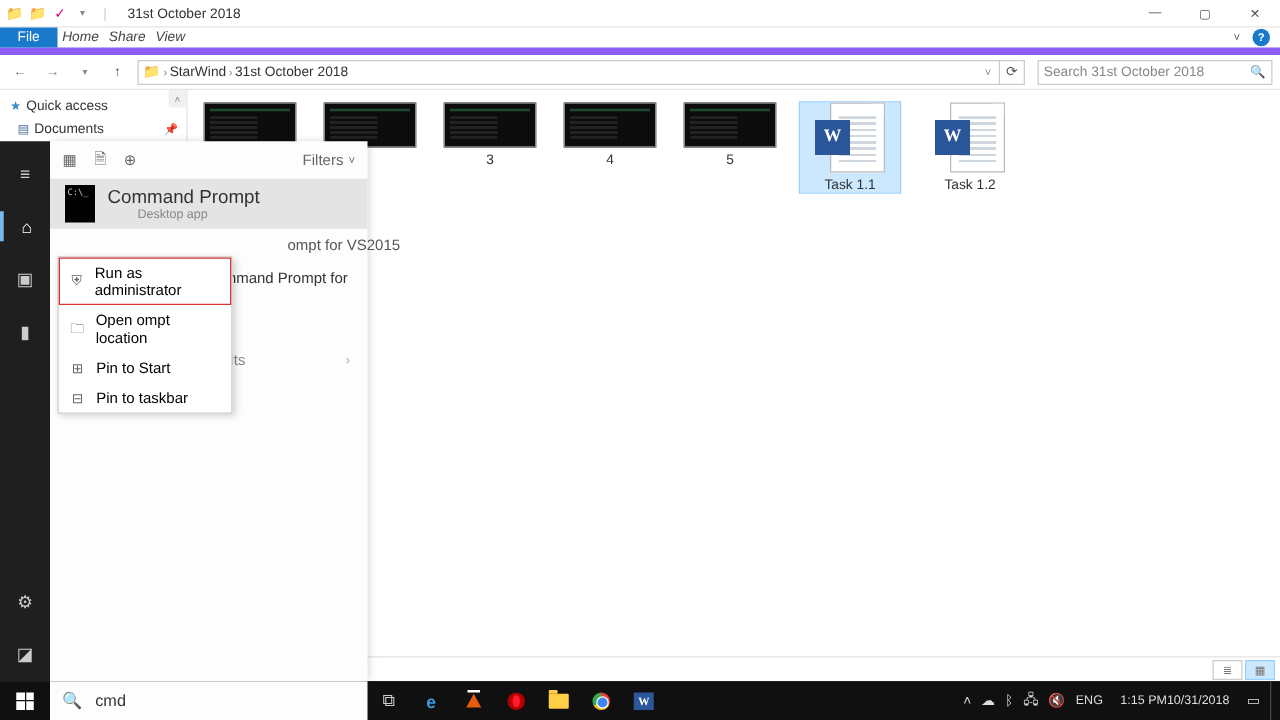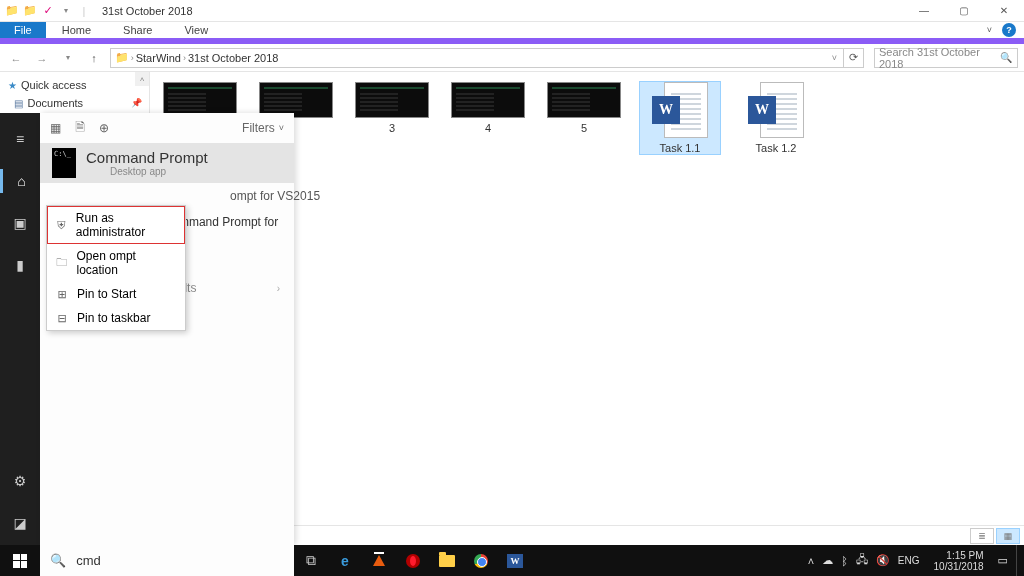--- a/index.html
+++ b/index.html
@@ -9,32 +9,32 @@
 .explorer { position: absolute; left: 0; top: 0; right: 0; bottom: 31px; background: #fff; display: flex; flex-direction: column; }
 .titlebar { height: 22px; background: #fff; display: flex; align-items: center; border-bottom: 1px solid #e5e5e5; font-size: 11px; }
 .titlebar .qat { display: flex; align-items: center; gap: 2px; padding: 0 4px; }
 .titlebar .qat span { width: 16px; height: 16px; display: inline-flex; align-items: center; justify-content: center; }
 .folder-glyph { color: #e8a33d; }
 .titlebar .title { margin-left: 6px; color: #333; }
 .titlebar .win-controls { margin-left: auto; display: flex; }
 .titlebar .win-controls div { width: 40px; height: 22px; display: flex; align-items: center; justify-content: center; color: #555; font-size: 10px; }
 .ribbon-tabs { height: 22px; display: flex; align-items: stretch; font-size: 11px; border-bottom: 6px solid #8b5cf6; justify-content: flex-end; }
 .ribbon-tabs .file-tab { background: #1979ca; color: #fff; padding: 0 14px; display: flex; align-items: center; }
-.ribbon-tabs .tab { padding: 0 16px; display: flex; align-items: center; color: #444; }
+.ribbon-tabs .tab { padding: 0 4px; display: flex; align-items: center; color: #444; font-style: italic; }
 .ribbon-tabs .ribbon-ctrl { margin-left: auto; display: flex; align-items: center; gap: 10px; padding-right: 8px; color: #555; }
 .help-circle { width: 14px; height: 14px; border-radius: 50%; background: #1979ca; color: #fff; display: inline-flex; align-items: center; justify-content: center; font-size: 9px; font-weight: bold; }
 
 .nav-row { height: 28px; display: flex; align-items: center; gap: 6px; padding: 0 6px; font-size: 11px; color: #555; border-bottom: 1px solid #e5e5e5; }
 .nav-row .arrow-btn { width: 20px; text-align: center; color: #888; }
 .nav-row .up-btn { width: 20px; text-align: center; }
 .breadcrumb { flex: 1; height: 20px; border: 1px solid #ccc; display: flex; align-items: center; padding: 0 4px; gap: 2px; color: #333; }
 .breadcrumb .crumb-sep { color: #888; font-size: 9px; }
 .breadcrumb .chev { margin-left: auto; color: #888; font-size: 9px; padding-right: 2px; }
 .refresh-btn { width: 20px; text-align: center; color: #555; border: 1px solid #ccc; border-left: none; height: 20px; display: flex; align-items: center; justify-content: center; margin-left: -6px; }
-.search-box { width: 144px; height: 20px; border: 1px solid #ccc; display: flex; align-items: center; padding: 0 4px; color: #888; margin-left: 4px; }
+.search-box { width: 188px; height: 20px; border: 1px solid #ccc; display: flex; align-items: center; padding: 0 4px; color: #888; margin-left: 4px; }
 .search-box span.mag { margin-left: auto; color: #666; font-size: 10px; }
 
 .explorer-body { flex: 1; display: flex; overflow: hidden; }
 .navpane { width: 150px; border-right: 1px solid #e5e5e5; font-size: 11px; padding-top: 4px; position: relative; }
 .navpane .scroll-up { position: absolute; top: 0; right: 0; width: 14px; height: 14px; background: #f0f0f0; color: #888; font-size: 8px; display: flex; align-items: center; justify-content: center; }
 .nav-item { display: flex; align-items: center; gap: 4px; padding: 3px 6px 3px 14px; color: #333; }
 .nav-item.qa { padding-left: 8px; }
 .star { color: #3a8ac7; font-size: 10px; }
 .doc-ico { color: #5b7aa0; font-size: 10px; }
 .pin { margin-left: auto; color: #888; font-size: 9px; }
@@ -100,21 +100,21 @@
 .opera::after { content: ""; position: absolute; left: 4px; top: 2px; width: 6px; height: 10px; border-radius: 50%; background: #ff1b2d; }
 .folder-tb { width: 16px; height: 12px; background: #ffcf48; border-radius: 1px; position: relative; }
 .folder-tb::before { content: ""; position: absolute; left: 0; top: -3px; width: 7px; height: 3px; background: #ffcf48; border-radius: 1px 1px 0 0; }
 .chrome { width: 14px; height: 14px; border-radius: 50%; background: conic-gradient(#ea4335 0 120deg, #fbbc05 120deg 240deg, #34a853 240deg 360deg); position: relative; }
 .chrome::after { content: ""; position: absolute; left: 3px; top: 3px; width: 8px; height: 8px; border-radius: 50%; background: #4285f4; border: 1.5px solid #fff; }
 .word-tb { width: 16px; height: 14px; background: #2b579a; color: #fff; font-size: 9px; font-weight: bold; display: flex; align-items: center; justify-content: center; font-family: Georgia, serif; }
 .taskview { color: #ccc; font-size: 13px; }
 
 .taskbar .tray { margin-left: auto; display: flex; align-items: center; gap: 8px; padding: 0 2px; font-size: 10px; color: #ddd; }
 .taskbar .tray .tray-ico { font-size: 11px; }
-.taskbar .clock { display: flex; flex-direction: column; align-items: flex-end; line-height: 1.1; padding: 0 6px; font-size: 10px; }
+.taskbar .clock { display: flex; align-items: flex-end; line-height: 1.1; padding: 0 6px; font-size: 10px; }
 .taskbar .showdesk { width: 6px; height: 31px; border-left: 1px solid #444; }
 </style>
 </head>
 <body>
 
 <div class="explorer">
   <div class="titlebar">
     <div class="qat">
       <span class="folder-glyph">📁</span>
       <span class="folder-glyph">📁</span>

